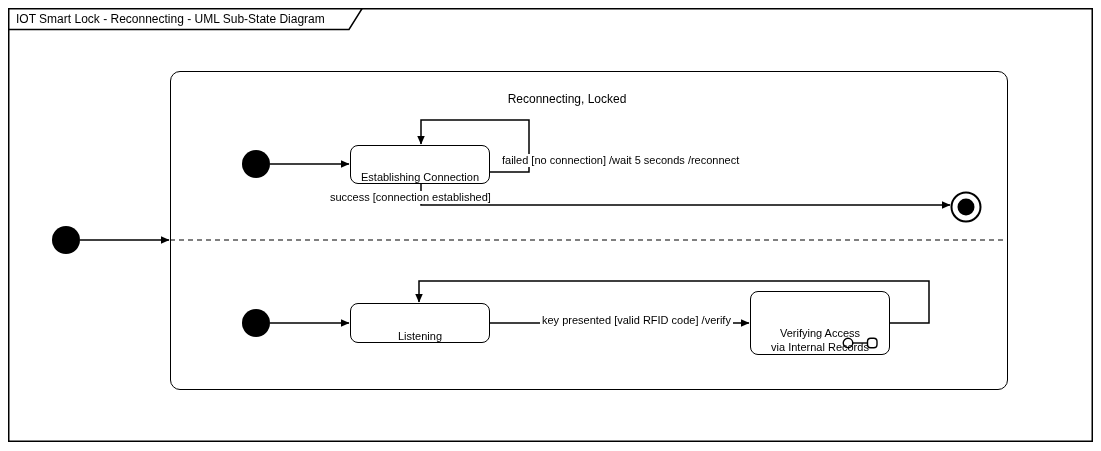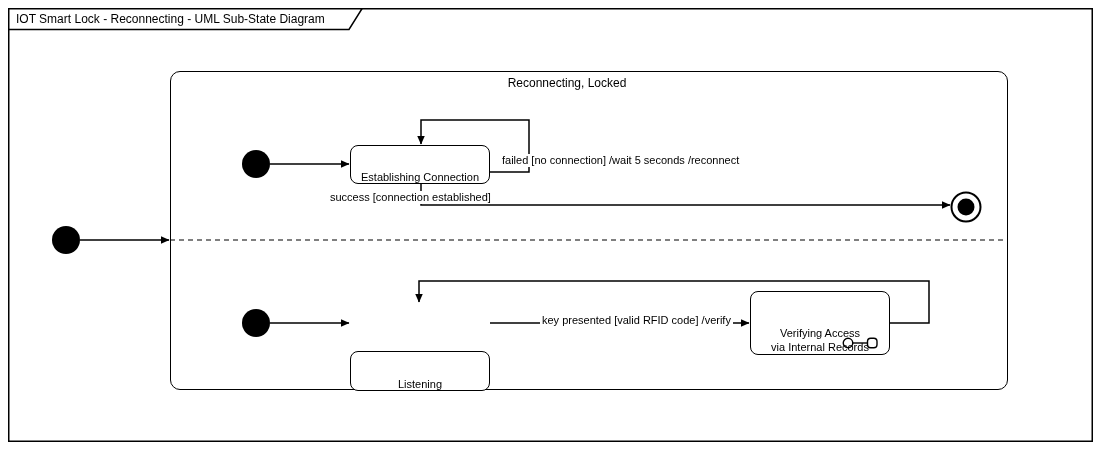--- a/index.html
+++ b/index.html
@@ -16,31 +16,31 @@
   .frame-title{
     position:absolute;left:16px;top:8px;height:22px;line-height:22px;
     font-size:12px;white-space:nowrap;
   }
   .composite{
     position:absolute;left:170px;top:71px;width:838px;height:319px;
     box-sizing:border-box;border:1.5px solid #000;border-radius:10px;
     background:#fff;
   }
   .composite-title{
-    position:absolute;left:170px;top:76px;width:794px;
+    position:absolute;left:170px;top:92px;width:794px;
     text-align:center;font-size:12px;
   }
   .state{
     position:absolute;box-sizing:border-box;
     border:1.5px solid #000;border-radius:8px;background:#fff;
     display:flex;align-items:flex-end;justify-content:center;
     font-size:11px;text-align:center;
   }
   .state.establishing{left:350px;top:145px;width:140px;height:39px;}
-  .state.listening{left:350px;top:303px;width:140px;height:40px;margin-top:48px;}
+  .state.listening{left:350px;top:303px;width:140px;height:40px;}
   .state.verifying{
     left:750px;top:291px;width:140px;height:64px;
     align-items:flex-end;padding-top:10px;
     line-height:14px;white-space:pre-line;
   }
   .submachine-icon{position:absolute;right:7px;bottom:4px;}
   .edge-label{
     position:absolute;background:#fff;font-size:11px;line-height:13px;
     white-space:nowrap;padding:0 2px;
   }

